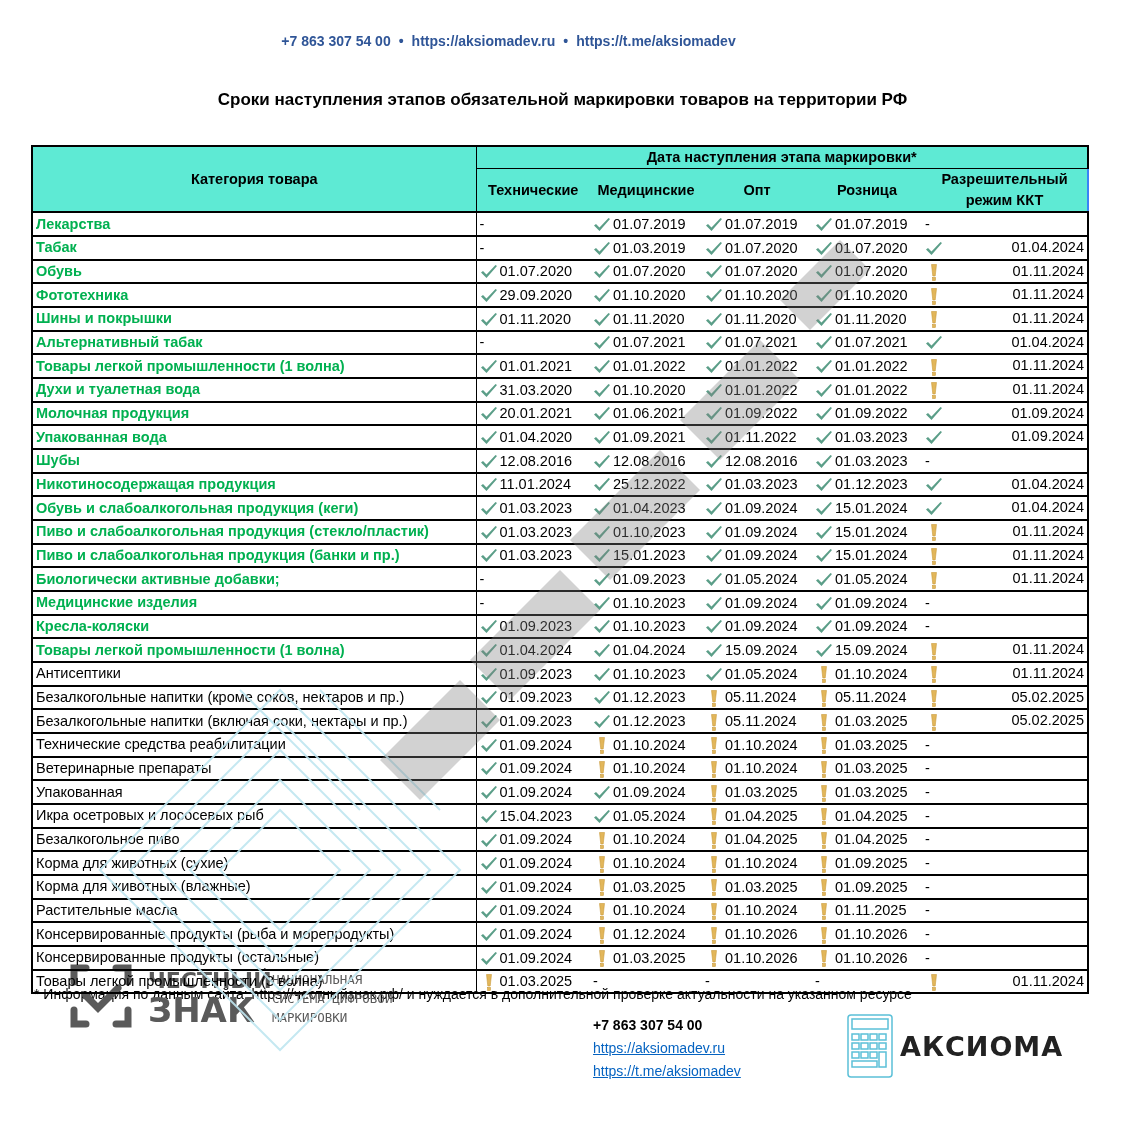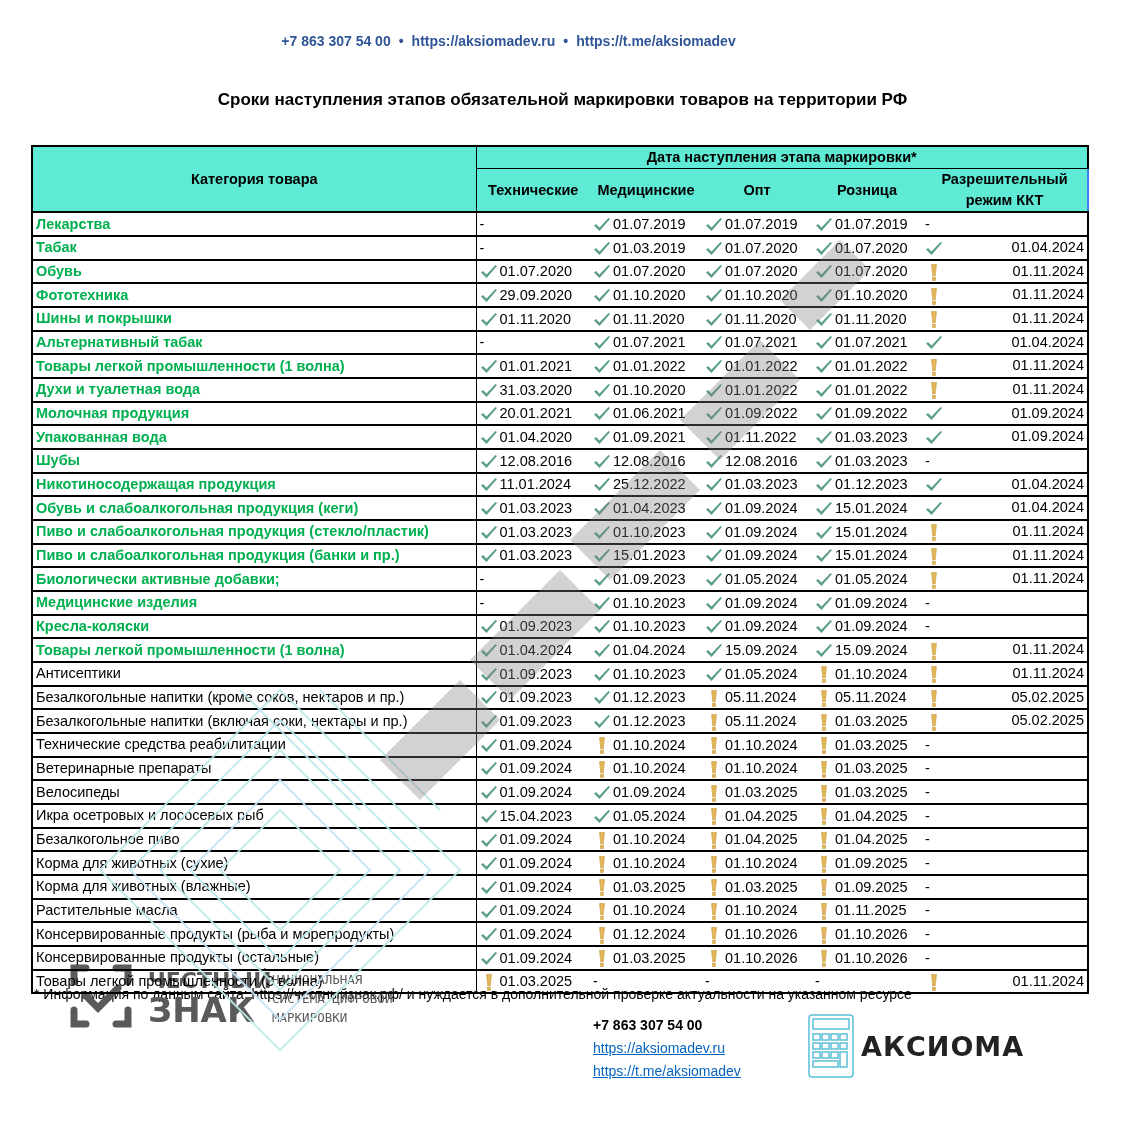--- a/index.html
+++ b/index.html
@@ -24,21 +24,21 @@
   .cell .ic{display:inline-block;width:20px;vertical-align:middle;}
   .cell .val{display:inline-block;vertical-align:middle;}
   .cell.right .val{float:right;}
   .chk{display:inline-block;width:18px;height:16px;vertical-align:middle;}
   .exc{display:inline-block;width:6px;height:17px;vertical-align:middle;margin-left:6px;}
   .footnote{position:absolute;top:986px;left:34px;font-size:14px;}
   .logo-cz{position:absolute;left:66px;top:960px;}
   .contacts-bottom{position:absolute;left:593px;top:1014px;font-size:14px;line-height:23px;}
   .contacts-bottom .phone{font-weight:bold;}
   .contacts-bottom a{color:#0563c1;text-decoration:underline;display:block;}
-  .logo-ax{position:absolute;left:807px;top:1013px;text-align:center;}
+  .logo-ax{position:absolute;left:846px;top:1013px;text-align:center;}
 </style>
 </head>
 <body>
 
 <div class="contacts-top">
   <span>+7 863 307 54 00</span><span class="sep">•</span><span>https://aksiomadev.ru</span><span class="sep">•</span><span>https://t.me/aksiomadev</span>
 </div>
 
 <div class="title">Сроки наступления этапов обязательной маркировки товаров на территории РФ</div>
 
@@ -492,21 +492,21 @@
               <path d="M0.5 0.5 H5.5 L4.2 12 H1.8 Z" fill="#e2b65a" stroke="#c99a3a" stroke-width="0.6"></path>
               <rect x="1.6" y="13.5" width="2.8" height="3" fill="#e2b65a" stroke="#c99a3a" stroke-width="0.6"></rect>
             </svg></span><span class="val">01.10.2024</span></td>
         <td class="cell"><span class="ic"><svg class="exc" viewBox="0 0 6 17">
               <path d="M0.5 0.5 H5.5 L4.2 12 H1.8 Z" fill="#e2b65a" stroke="#c99a3a" stroke-width="0.6"></path>
               <rect x="1.6" y="13.5" width="2.8" height="3" fill="#e2b65a" stroke="#c99a3a" stroke-width="0.6"></rect>
             </svg></span><span class="val">01.03.2025</span></td>
         <td class="cell right"><span class="ic">-</span><span class="val"></span></td>
       </tr>
       <tr class="row">
-        <td class="cat">Велосипеды</td>
+        <td class="cat">Упакованная</td>
         <td class="cell"><span class="ic"><svg class="chk" viewBox="0 0 18 16">
               <path d="M1 8.5 L6.5 14 L17 2 L15.5 1 L6.5 10.5 L3 7 Z" fill="#5b9e88"></path>
             </svg></span><span class="val">01.09.2024</span></td>
         <td class="cell"><span class="ic"><svg class="chk" viewBox="0 0 18 16">
               <path d="M1 8.5 L6.5 14 L17 2 L15.5 1 L6.5 10.5 L3 7 Z" fill="#5b9e88"></path>
             </svg></span><span class="val">01.09.2024</span></td>
         <td class="cell"><span class="ic"><svg class="exc" viewBox="0 0 6 17">
               <path d="M0.5 0.5 H5.5 L4.2 12 H1.8 Z" fill="#e2b65a" stroke="#c99a3a" stroke-width="0.6"></path>
               <rect x="1.6" y="13.5" width="2.8" height="3" fill="#e2b65a" stroke="#c99a3a" stroke-width="0.6"></rect>
             </svg></span><span class="val">01.03.2025</span></td>

